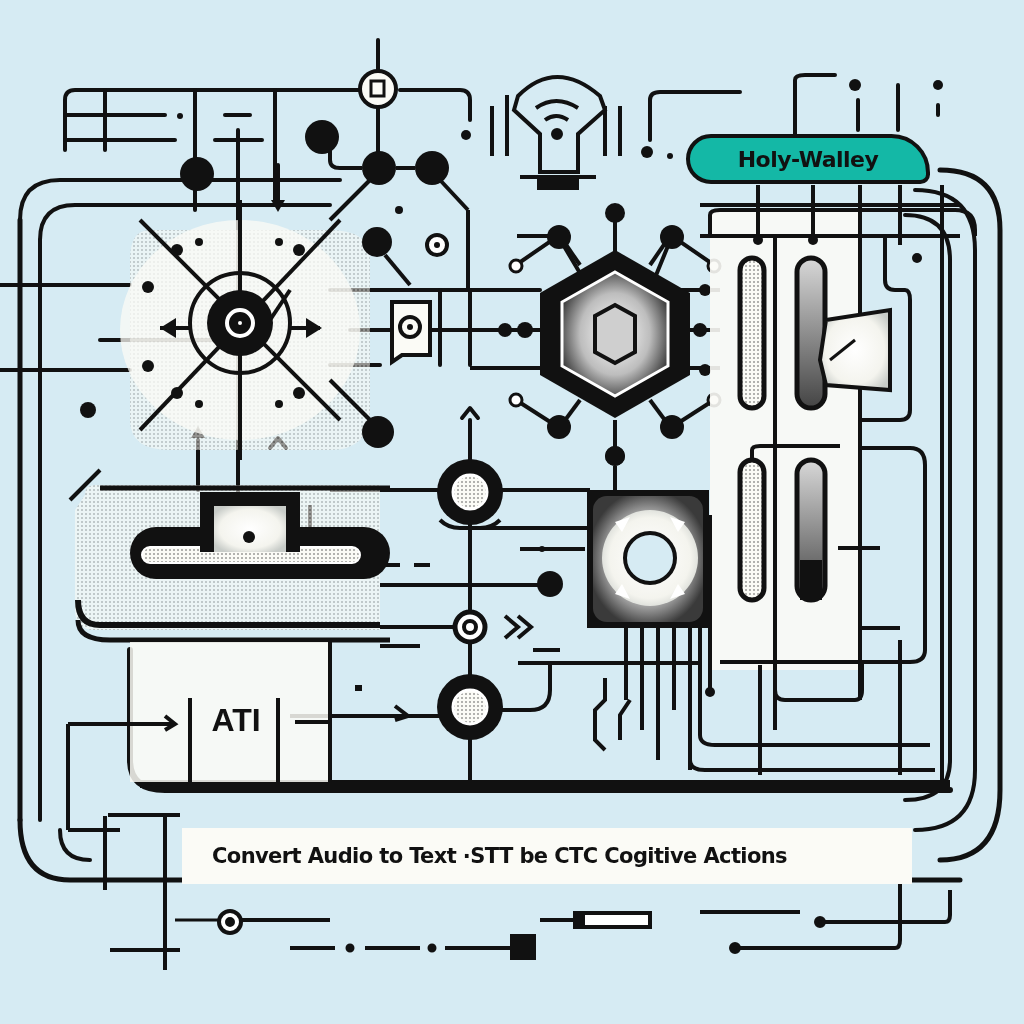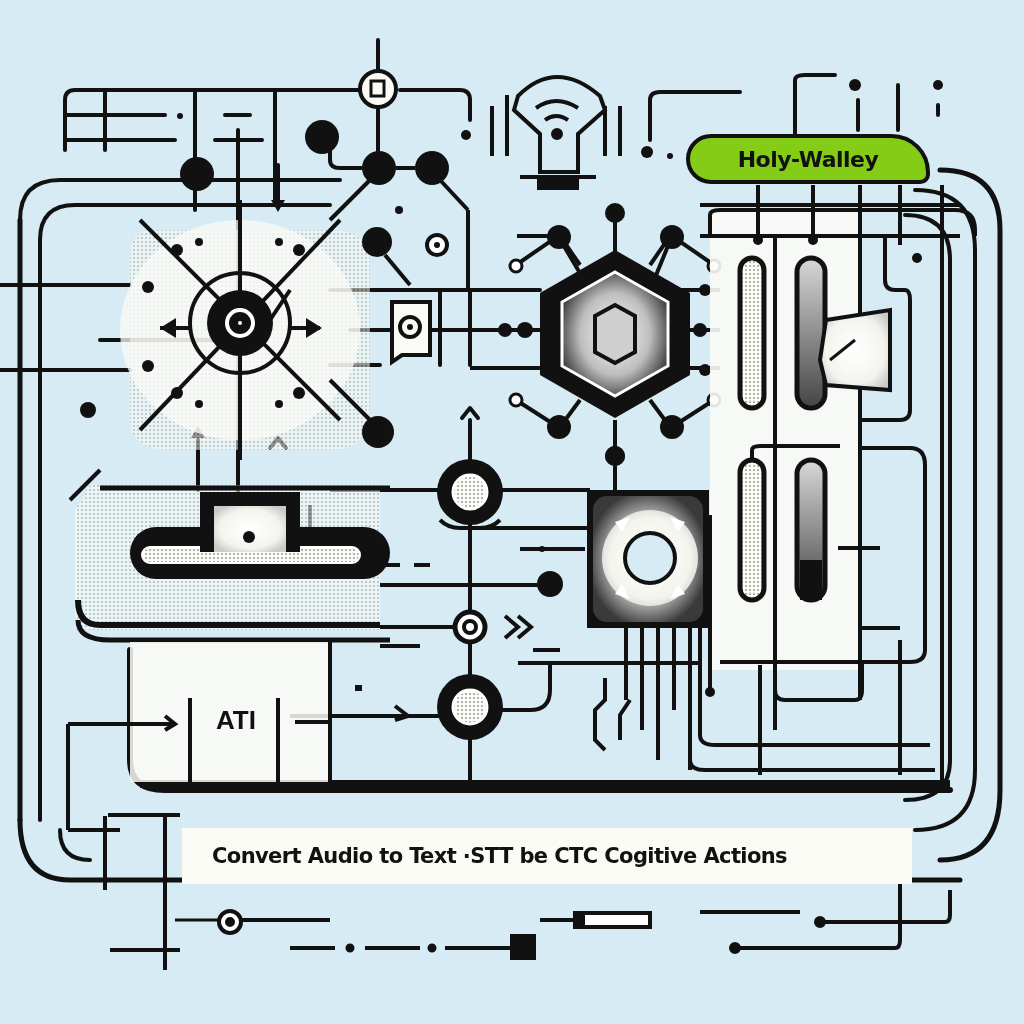--- a/index.html
+++ b/index.html
@@ -1,23 +1,23 @@
 <!DOCTYPE html>
 <html><head>
 <meta charset="utf-8">
 <style>
   html,body{margin:0;padding:0;}
   body{width:1024px;height:1024px;background:#d6ebf3;position:relative;overflow:hidden;font-family:"Liberation Sans",sans-serif;}
   svg#diagram{position:absolute;left:0;top:0;width:1024px;height:1024px;}
-  .label-pill{position:absolute;left:686px;top:134px;width:244px;height:50px;background:#84cc16;border:4px solid #111;border-radius:26px 40px 10px 26px;box-sizing:border-box;display:flex;align-items:center;justify-content:center;}
+  .label-pill{position:absolute;left:686px;top:134px;width:244px;height:50px;background:#14b8a6;border:4px solid #111;border-radius:26px 40px 10px 26px;box-sizing:border-box;display:flex;align-items:center;justify-content:center;}
   .label-pill span{font-family:"DejaVu Sans",sans-serif;font-weight:bold;font-size:22px;color:#111;letter-spacing:-0.5px;}
   .caption-bar{position:absolute;left:182px;top:828px;width:730px;height:56px;background:#fbfbf6;display:flex;align-items:center;padding-left:30px;box-sizing:border-box;}
   .caption-bar span{font-family:"DejaVu Sans",sans-serif;font-weight:bold;font-size:21px;color:#111;letter-spacing:-0.6px;white-space:nowrap;}
   .ati-label{position:absolute;left:200px;top:700px;width:72px;height:40px;display:flex;align-items:center;justify-content:center;}
-  .ati-label span{font-family:"Liberation Sans",sans-serif;font-weight:bold;font-size:26px;color:#111;}
+  .ati-label span{font-family:"Liberation Sans",sans-serif;font-weight:bold;font-size:32px;color:#111;}
 </style>
 </head>
 <body>
 
 <svg id="diagram" viewBox="0 0 1024 1024" xmlns="http://www.w3.org/2000/svg">
   <defs>
     <pattern id="dots" width="4" height="4" patternUnits="userSpaceOnUse">
       <rect width="4" height="4" fill="#fbfbf6"></rect>
       <circle cx="2" cy="2" r="0.8" fill="#555"></circle>
     </pattern>

